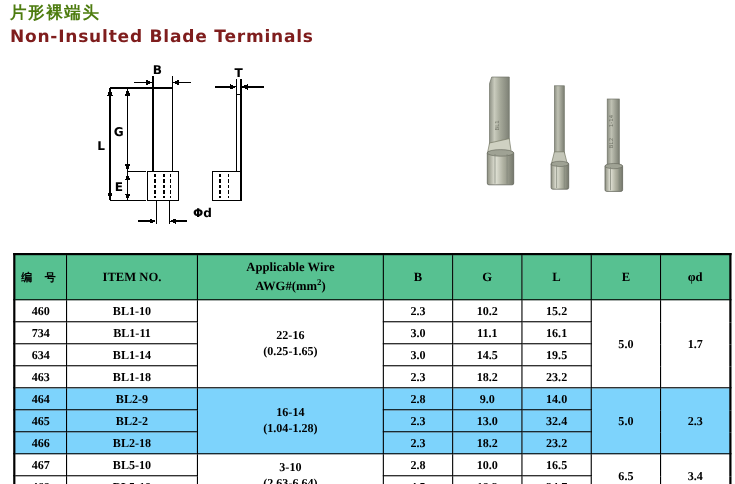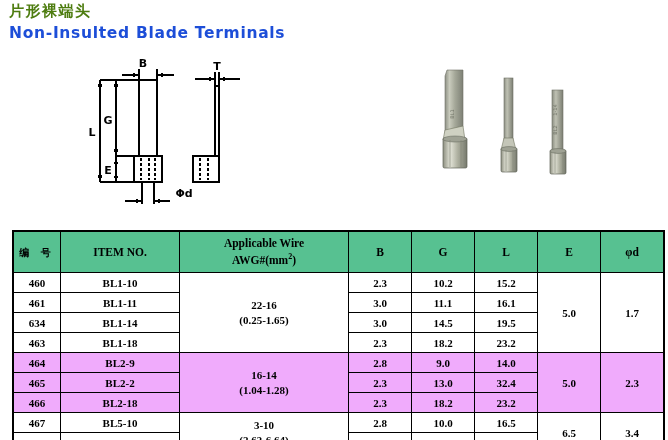--- a/index.html
+++ b/index.html
@@ -30,21 +30,21 @@
   }
   .title-en {
     position: absolute;
     left: 9px;
     top: 24px;
     font-family: "DejaVu Sans", sans-serif;
     font-size: 15.5px;
     font-weight: bold;
     letter-spacing: 0.7px;
     line-height: 19px;
-    color: #1d4ed8;
+    color: #7f1d1d;
   }
 
   
   .figure-band {
     position: absolute;
     left: 0;
     top: 58px;
     width: 668px;
     height: 158px;
   }
@@ -93,21 +93,21 @@
   }
   th.c-no    { width: 46px; }
   th.c-item  { width: 118px; }
   th.c-wire  { width: 168px; }
   th.c-b     { width: 62px; }
   th.c-g     { width: 62px; }
   th.c-l     { width: 62px; }
   th.c-e     { width: 62px; }
   th.c-d     { width: 62px; }
 
-  tr.tinted td { background: #f0abfc; }
+  tr.tinted td { background: #7dd3fc; }
   td.wire-cell { font-size: 11px; line-height: 15px; }
   .sub { font-size: 8px; vertical-align: super; }
   .zh-head {
     font-family: "DejaVu Sans", sans-serif;
     font-size: 10px;
     letter-spacing: 4px;
   }
 </style>
 </head>
 <body>
@@ -263,21 +263,21 @@
             <div>22-16</div>
             <div>(0.25-1.65)</div>
           </td>
           <td>2.3</td>
           <td>10.2</td>
           <td>15.2</td>
           <td rowspan="4">5.0</td>
           <td rowspan="4">1.7</td>
         </tr>
         <tr>
-          <td>461</td>
+          <td>734</td>
           <td>BL1-11</td>
           <td>3.0</td>
           <td>11.1</td>
           <td>16.1</td>
         </tr>
         <tr>
           <td>634</td>
           <td>BL1-14</td>
           <td>3.0</td>
           <td>14.5</td>

